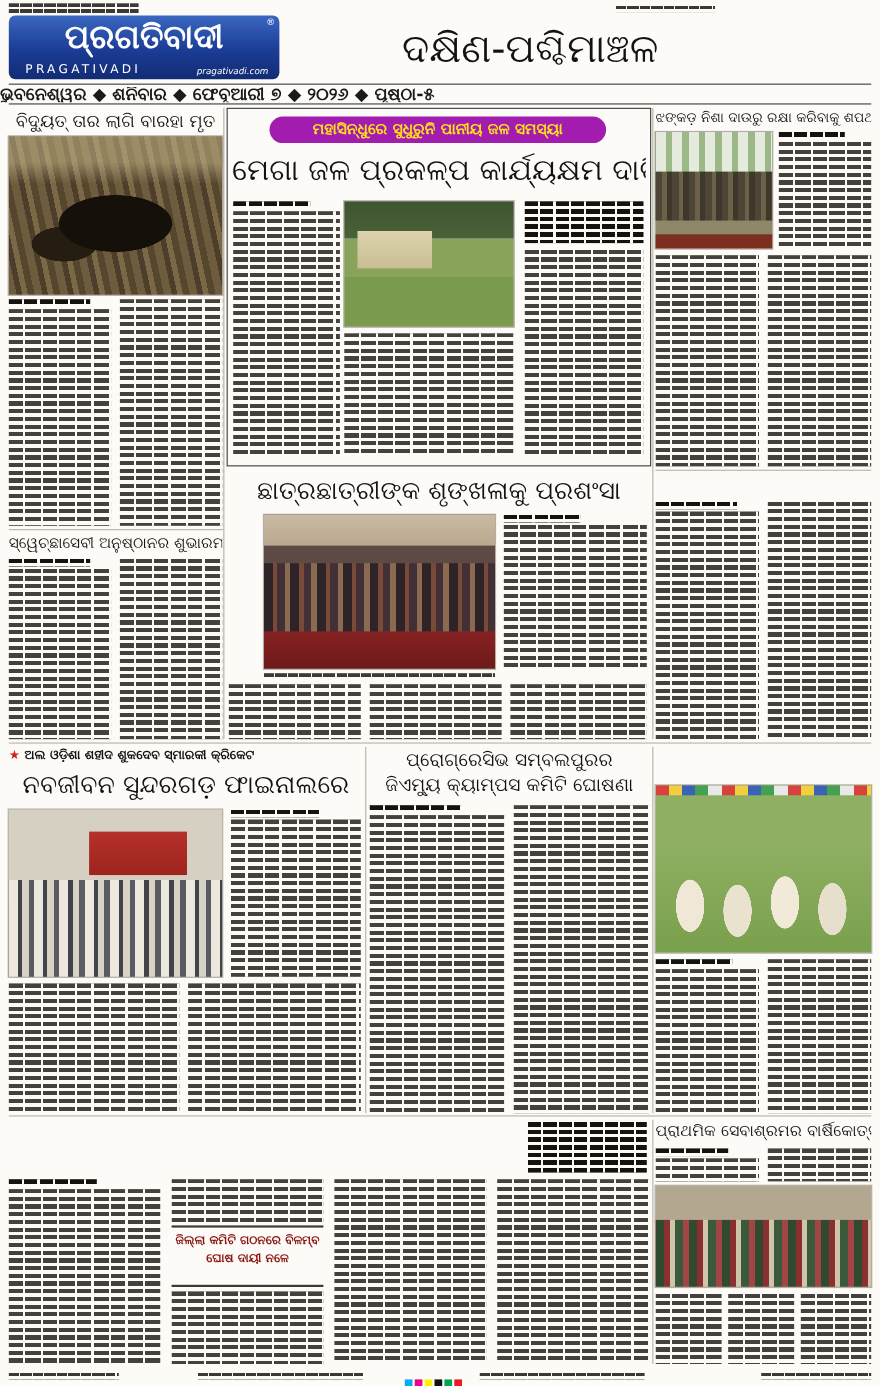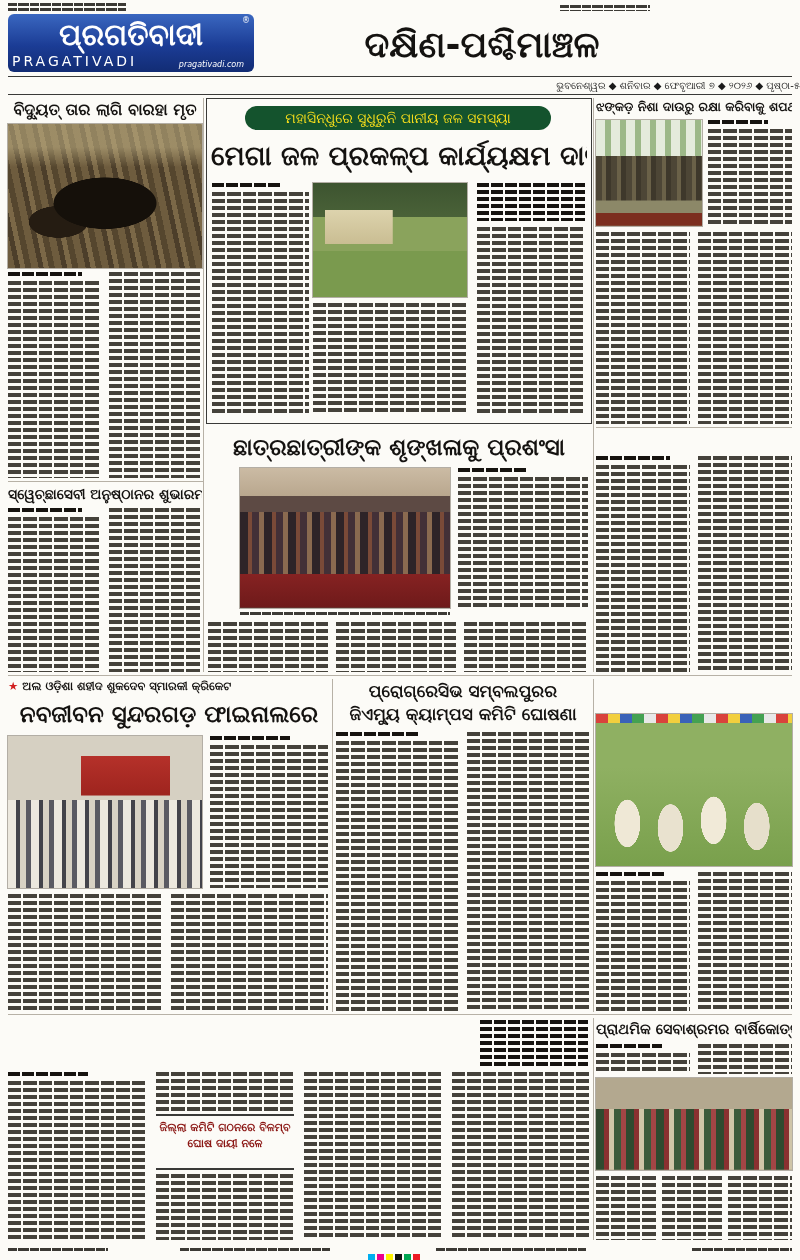--- a/index.html
+++ b/index.html
@@ -1,21 +1,21 @@
 <!DOCTYPE html>
 <html><head>
 <meta charset="utf-8">
 <style>
   *{margin:0;padding:0;box-sizing:border-box}
   body{background:#dcdcd8;font-family:"DejaVu Sans","Liberation Sans",sans-serif}
   #page{position:relative;width:800px;height:1260px;margin:0 auto;background:#fcfbf7;overflow:hidden}
   .b{position:absolute}
   .rule{position:absolute;background:#b7b1a6}
   .drule{position:absolute;background:#3a3a38}
-  .hl{font-weight:bold;color:#141210;overflow:hidden;white-space:nowrap;text-align:center}
+  .hl{font-weight:normal;color:#141210;overflow:hidden;white-space:nowrap;text-align:center}
   .hlwrap{font-weight:bold;color:#141210;overflow:hidden;white-space:normal;text-align:center}
   
   .sim{background:
     repeating-linear-gradient(90deg, rgba(252,251,247,0) 0 13px, #fcfbf7 13px 15px, rgba(252,251,247,0) 15px 29px, #fcfbf7 29px 31px),
     repeating-linear-gradient(180deg, #45423b 0 3.8px, rgba(0,0,0,0) 3.8px 7px)}
   .simb{background:
     repeating-linear-gradient(90deg, rgba(252,251,247,0) 0 12px, #fcfbf7 12px 14px),
     repeating-linear-gradient(180deg, #16130f 0 4.2px, rgba(0,0,0,0) 4.2px 7px)}
   .sims{background:
     repeating-linear-gradient(90deg, rgba(252,251,247,0) 0 9px, #fcfbf7 9px 10px, rgba(252,251,247,0) 10px 21px, #fcfbf7 21px 22px),
@@ -47,44 +47,44 @@
   .ph-sack{background:
     repeating-linear-gradient(90deg,#d9423c 0 12px,#f2cf3e 12px 24px,#3a62b8 24px 36px,#44a152 36px 48px,#e8e8e8 48px 60px) 0 0/100% 9px no-repeat,
     radial-gradient(ellipse 13px 24px at 16% 72%, #efe8d6 0 98%, rgba(0,0,0,0) 100%),
     radial-gradient(ellipse 13px 24px at 38% 75%, #e9e2cf 0 98%, rgba(0,0,0,0) 100%),
     radial-gradient(ellipse 13px 24px at 60% 70%, #f1ead8 0 98%, rgba(0,0,0,0) 100%),
     radial-gradient(ellipse 13px 24px at 82% 74%, #e6dfcb 0 98%, rgba(0,0,0,0) 100%),
     linear-gradient(180deg,#8fb062 0 35%, #79a04c 100%)}
   .ph-annual{background:
     repeating-linear-gradient(90deg,#2f4a2f 0 8px,#8a3030 8px 13px,#cfc5a8 13px 18px,#3b5a3b 18px 25px,#a34545 25px 30px) 0 100%/100% 66% no-repeat,
     linear-gradient(180deg,#b3a88f 0 40%, #a59a80 100%)}
-  .kicker-pill{background:#14532d;border-radius:12px;color:#ffe31a;font-weight:normal;text-align:center;overflow:hidden;white-space:nowrap}
+  .kicker-pill{background:#a21caf;border-radius:12px;color:#ffe31a;font-weight:bold;text-align:center;overflow:hidden;white-space:nowrap}
   .inset-subhead{color:#8a1512;font-weight:bold;text-align:center;border-top:2px solid #3a3a38;border-bottom:2px solid #3a3a38;overflow:hidden}
   .mark{width:7px;height:7px;display:inline-block;margin-right:2px}
 </style>
 </head>
 <body>
 
 <div id="page">
 
   <div class="b sims" style="left:8px;top:3px;width:118px;height:10px"></div>
   <div class="b sims" style="left:560px;top:5px;width:90px;height:6px"></div>
 
   <div class="b" style="left:8px;top:14px;width:246px;height:58px;border-radius:6px;background:linear-gradient(180deg,#3a67c0 0%,#1b3c95 55%,#122c74 100%);color:#fff">
     <div class="b" style="left:0;right:0;top:2px;height:38px;font-size:30px;line-height:38px;font-weight:bold;text-align:center;overflow:hidden;white-space:nowrap">ପ୍ରଗତିବାଦୀ</div>
     <div class="b" style="right:4px;top:2px;font-size:8px">®</div>
-    <div class="b" style="left:4px;bottom:3px;font-size:14px;letter-spacing:3px">PRAGATIVADI</div>
+    <div class="b" style="left:15px;bottom:3px;font-size:11px;letter-spacing:3px">PRAGATIVADI</div>
     <div class="b" style="right:10px;bottom:3px;font-size:8px;font-style:italic">pragativadi.com</div>
   </div>
 
   <div class="b hl" style="left:258px;top:16px;width:448px;height:58px;font-size:36px;line-height:58px">ଦକ୍ଷିଣ-ପଶ୍ଚିମାଞ୍ଚଳ</div>
 
 
   <div class="drule" style="left:8px;top:76px;width:784px;height:1px"></div>
-  <div class="b" style="left:0;top:79px;width:800px;text-align:right;font-size:10px;font-weight:normal;line-height:14px;color:#1a1a1a;overflow:hidden;white-space:nowrap">ଭୁବନେଶ୍ୱର ◆ ଶନିବାର ◆ ଫେବୃଆରୀ ୭ ◆ ୨୦୨୬ ◆ ପୃଷ୍ଠା-୫</div>
+  <div class="b" style="left:0;top:79px;width:800px;text-align:left;font-size:16px;font-weight:bold;line-height:14px;color:#1a1a1a;overflow:hidden;white-space:nowrap">ଭୁବନେଶ୍ୱର ◆ ଶନିବାର ◆ ଫେବୃଆରୀ ୭ ◆ ୨୦୨୬ ◆ ପୃଷ୍ଠା-୫</div>
   <div class="drule" style="left:8px;top:94px;width:784px;height:1px"></div>
 
   <div class="rule" style="left:203px;top:98px;width:1px;height:574px"></div>
   <div class="rule" style="left:593px;top:98px;width:1px;height:574px"></div>
   <div class="rule" style="left:8px;top:675px;width:784px;height:1px"></div>
   <div class="rule" style="left:332px;top:679px;width:1px;height:333px"></div>
   <div class="rule" style="left:593px;top:679px;width:1px;height:333px"></div>
   <div class="rule" style="left:8px;top:1014px;width:784px;height:1px"></div>
   <div class="rule" style="left:593px;top:1018px;width:1px;height:222px"></div>
   <div class="rule" style="left:8px;top:481px;width:195px;height:1px"></div>

